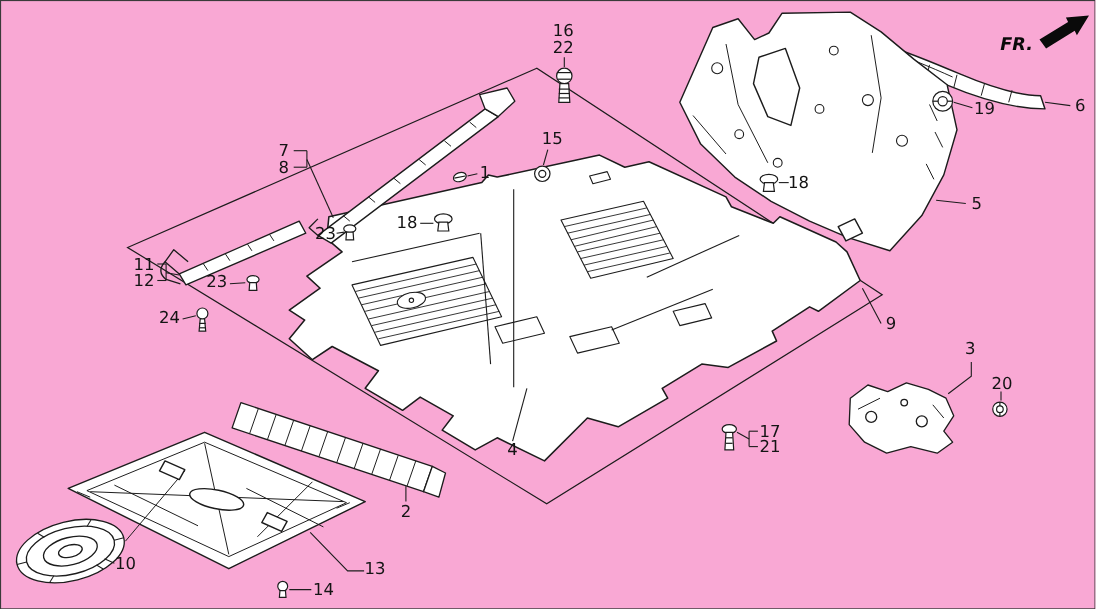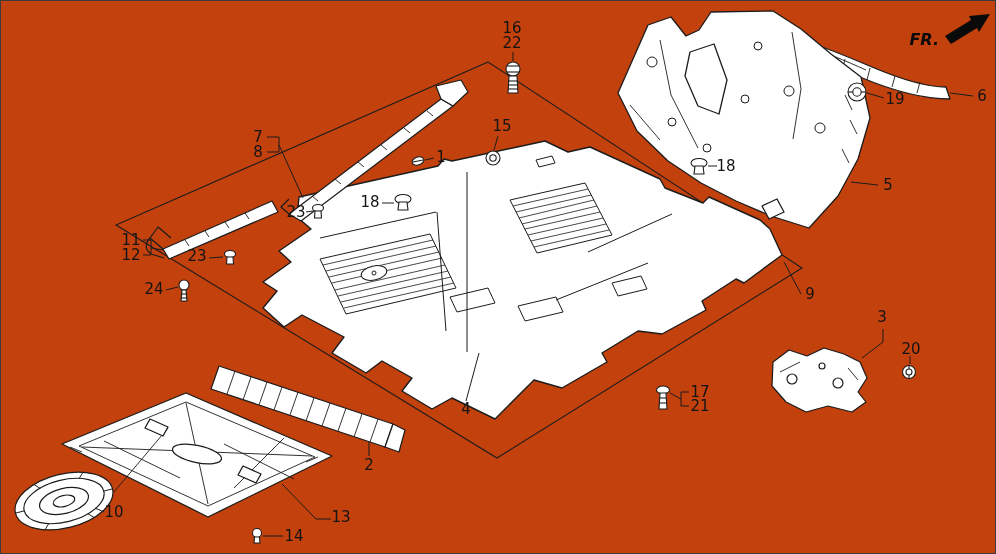--- a/index.html
+++ b/index.html
@@ -1,19 +1,19 @@
 <!DOCTYPE html>
 <html><head>
 <meta charset="utf-8">
 <style>
   html,body{margin:0;padding:0;background:#ffffff;}
   .stage{
     position:relative;
     width:996px;height:554px;
-    background:#c2410c;
+    background:#f9a8d4;
     font-family:"Liberation Sans",sans-serif;
     overflow:hidden;
   }
   .stage svg{display:block;}
   .stage text{
     font-family:"DejaVu Sans",sans-serif;
     font-size:15px;
     fill:#141414;
   }
   .stage text.fr{

